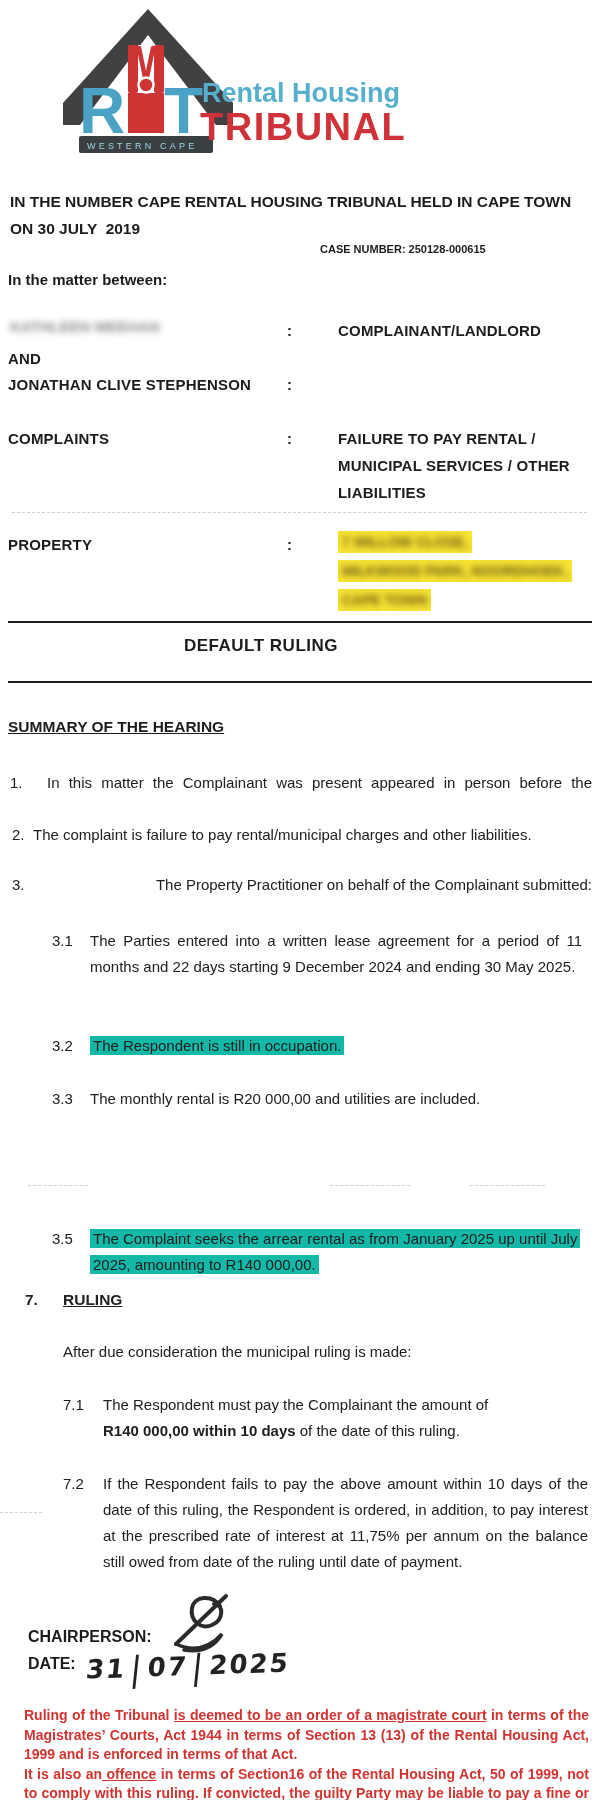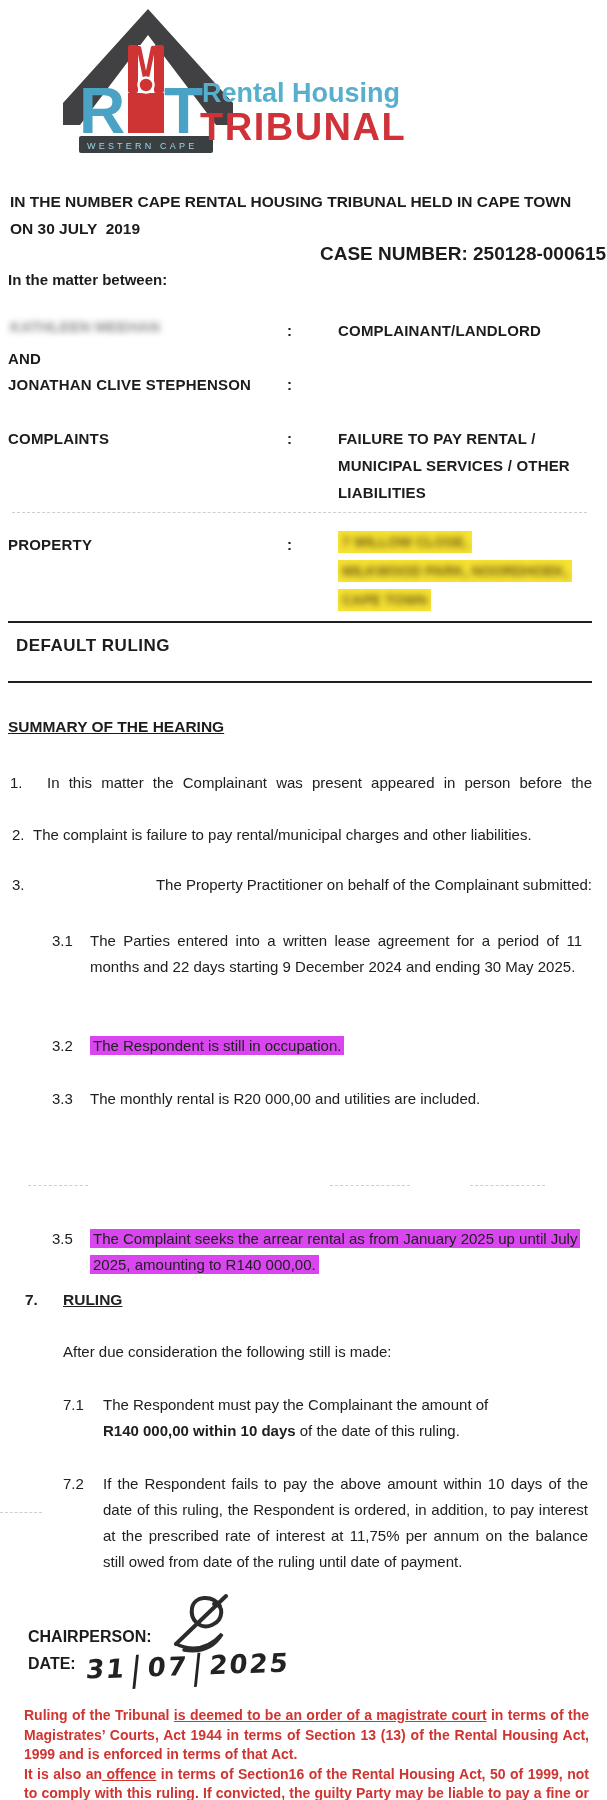--- a/index.html
+++ b/index.html
@@ -5,21 +5,21 @@
   html,body{margin:0;padding:0;background:#e8e8e8;}
   #page{position:relative;width:607px;height:1800px;background:#ffffff;overflow:hidden;
         font-family:"Liberation Sans",sans-serif;color:#1c1c1c;}
   .abs{position:absolute;}
   .b{font-weight:bold;}
   .body-txt{font-size:15px;line-height:26px;color:#202020;}
   .just{text-align:justify;}
   .just-all{text-align:justify;text-align-last:justify;}
   .item{position:absolute;}
   .item .num{position:absolute;left:0;top:0;font-size:15px;line-height:26px;color:#202020;}
-  .hl{background:#d946ef;padding:1px 3px;box-decoration-break:clone;}
+  .hl{background:#14b8a6;padding:1px 3px;box-decoration-break:clone;}
   .caps-row{font-size:15px;line-height:27px;font-weight:bold;letter-spacing:.2px;}
   .rule{position:absolute;height:2px;background:#1f1f1f;left:8px;width:584px;}
   .redacted-gray{color:#8d8d8d;filter:blur(3px);font-weight:bold;font-size:15px;}
   .yellow-line{display:inline-block;background:#f7e332;color:#6e5a14;font-weight:bold;
                font-size:14px;line-height:20px;padding:1px 4px;filter:none;}
   .yellow-line span{filter:blur(3px);display:inline-block;}
   .scan-dash{position:absolute;border-top:1px dashed #c3c3c3;opacity:.8;}
   .footer-red{font-size:14px;line-height:19.5px;font-weight:bold;color:#d03431;text-align:justify;}
   .footer-red .u{text-decoration:underline;}
   .hand{font-family:"DejaVu Sans",sans-serif;font-weight:bold;color:#222;
@@ -52,21 +52,21 @@
 
       <rect x="24" y="131" width="134" height="17" rx="2" fill="#3a4042"></rect>
       <text x="32" y="143.5" font-family="Liberation Sans, sans-serif" font-size="9" letter-spacing="3.2" fill="#9fd4e4">WESTERN CAPE</text>
     </svg>
     <div class="abs b" style="left:202px;top:78px;font-size:27px;color:#56b0cd;">Rental Housing</div>
     <div class="abs b" style="left:200px;top:106px;font-size:38px;color:#cf3339;letter-spacing:1.5px;">TRIBUNAL</div>
   </div>
 
   <div class="abs b pre" style="left:10px;top:188px;width:585px;font-size:15.5px;line-height:27px;">IN THE NUMBER CAPE RENTAL HOUSING TRIBUNAL HELD IN CAPE TOWN</div>
   <div class="abs b pre" style="left:10px;top:215px;font-size:15.5px;line-height:27px;">ON 30 JULY  2019</div>
-  <div class="abs b" style="left:320px;top:243px;font-size:19px;">CASE NUMBER: 250128-000615</div>
+  <div class="abs b" style="left:320px;top:243px;font-size:11px;">CASE NUMBER: 250128-000615</div>
   <div class="abs b" style="left:8px;top:271px;font-size:15px;">In the matter between:</div>
 
   <div class="abs redacted-gray" style="left:10px;top:318px;">KATHLEEN MEEHAN</div>
   <div class="abs caps-row" style="left:287px;top:317px;">:</div>
   <div class="abs caps-row" style="left:338px;top:317px;">COMPLAINANT/LANDLORD</div>
 
   <div class="abs caps-row" style="left:8px;top:345px;">AND</div>
 
   <div class="abs caps-row" style="left:8px;top:371px;">JONATHAN CLIVE STEPHENSON</div>
   <div class="abs caps-row" style="left:287px;top:371px;">:</div>
@@ -83,21 +83,21 @@
 
   <div class="abs caps-row" style="left:8px;top:531px;">PROPERTY</div>
   <div class="abs caps-row" style="left:287px;top:531px;">:</div>
   <div class="abs" style="left:338px;top:531px;">
     <div class="yellow-line" style="margin-bottom:7px;"><span>7 WILLOW CLOSE,</span></div><br>
     <div class="yellow-line" style="margin-bottom:7px;"><span>MILKWOOD PARK, NOORDHOEK,</span></div><br>
     <div class="yellow-line"><span>CAPE TOWN</span></div>
   </div>
 
   <div class="rule" style="top:621px;"></div>
-  <div class="abs b" style="left:16px;top:636px;width:506px;font-size:17px;letter-spacing:.5px;">DEFAULT RULING</div>
+  <div class="abs b" style="left:8px;top:636px;width:506px;text-align:center;font-size:17px;letter-spacing:.5px;">DEFAULT RULING</div>
   <div class="rule" style="top:681px;"></div>
 
   <div class="abs b" style="left:8px;top:718px;font-size:15.5px;text-decoration:underline;">SUMMARY OF THE HEARING</div>
 
   <div class="item" style="left:10px;top:770px;width:582px;">
     <span class="num">1.</span>
     <div class="body-txt just-all" style="margin-left:37px;">In this matter the Complainant was present appeared in person before the</div>
   </div>
 
   <div class="item" style="left:12px;top:822px;width:580px;">
@@ -133,21 +133,21 @@
   <div class="item" style="left:52px;top:1226px;width:536px;">
     <span class="num">3.5</span>
     <div class="body-txt" style="margin-left:38px;width:492px;"><span class="hl">The Complaint seeks the arrear rental as from January 2025 up until July 2025, amounting to R140 000,00.</span></div>
   </div>
 
   <div class="item" style="left:25px;top:1287px;width:560px;">
     <span class="num b" style="font-size:15.5px;">7.</span>
     <div class="body-txt b" style="margin-left:38px;font-size:15.5px;text-decoration:underline;">RULING</div>
   </div>
 
-  <div class="abs body-txt" style="left:63px;top:1339px;">After due consideration the following still is made:</div>
+  <div class="abs body-txt" style="left:63px;top:1339px;">After due consideration the municipal ruling is made:</div>
 
   <div class="item" style="left:63px;top:1392px;width:525px;">
     <span class="num">7.1</span>
     <div class="body-txt" style="margin-left:40px;width:482px;"><span>The Respondent must pay the Complainant the amount of</span><br><span class="b">R140 000,00 within 10 days</span><span> of the date of this ruling.</span></div>
   </div>
 
   <div class="item" style="left:63px;top:1471px;width:525px;">
     <span class="num">7.2</span>
     <div class="body-txt just" style="margin-left:40px;width:485px;">If the Respondent fails to pay the above amount within 10 days of the date of this ruling, the Respondent is ordered, in addition, to pay interest at the prescribed rate of interest at 11,75% per annum on the balance still owed from date of the ruling until date of payment.</div>
   </div>

